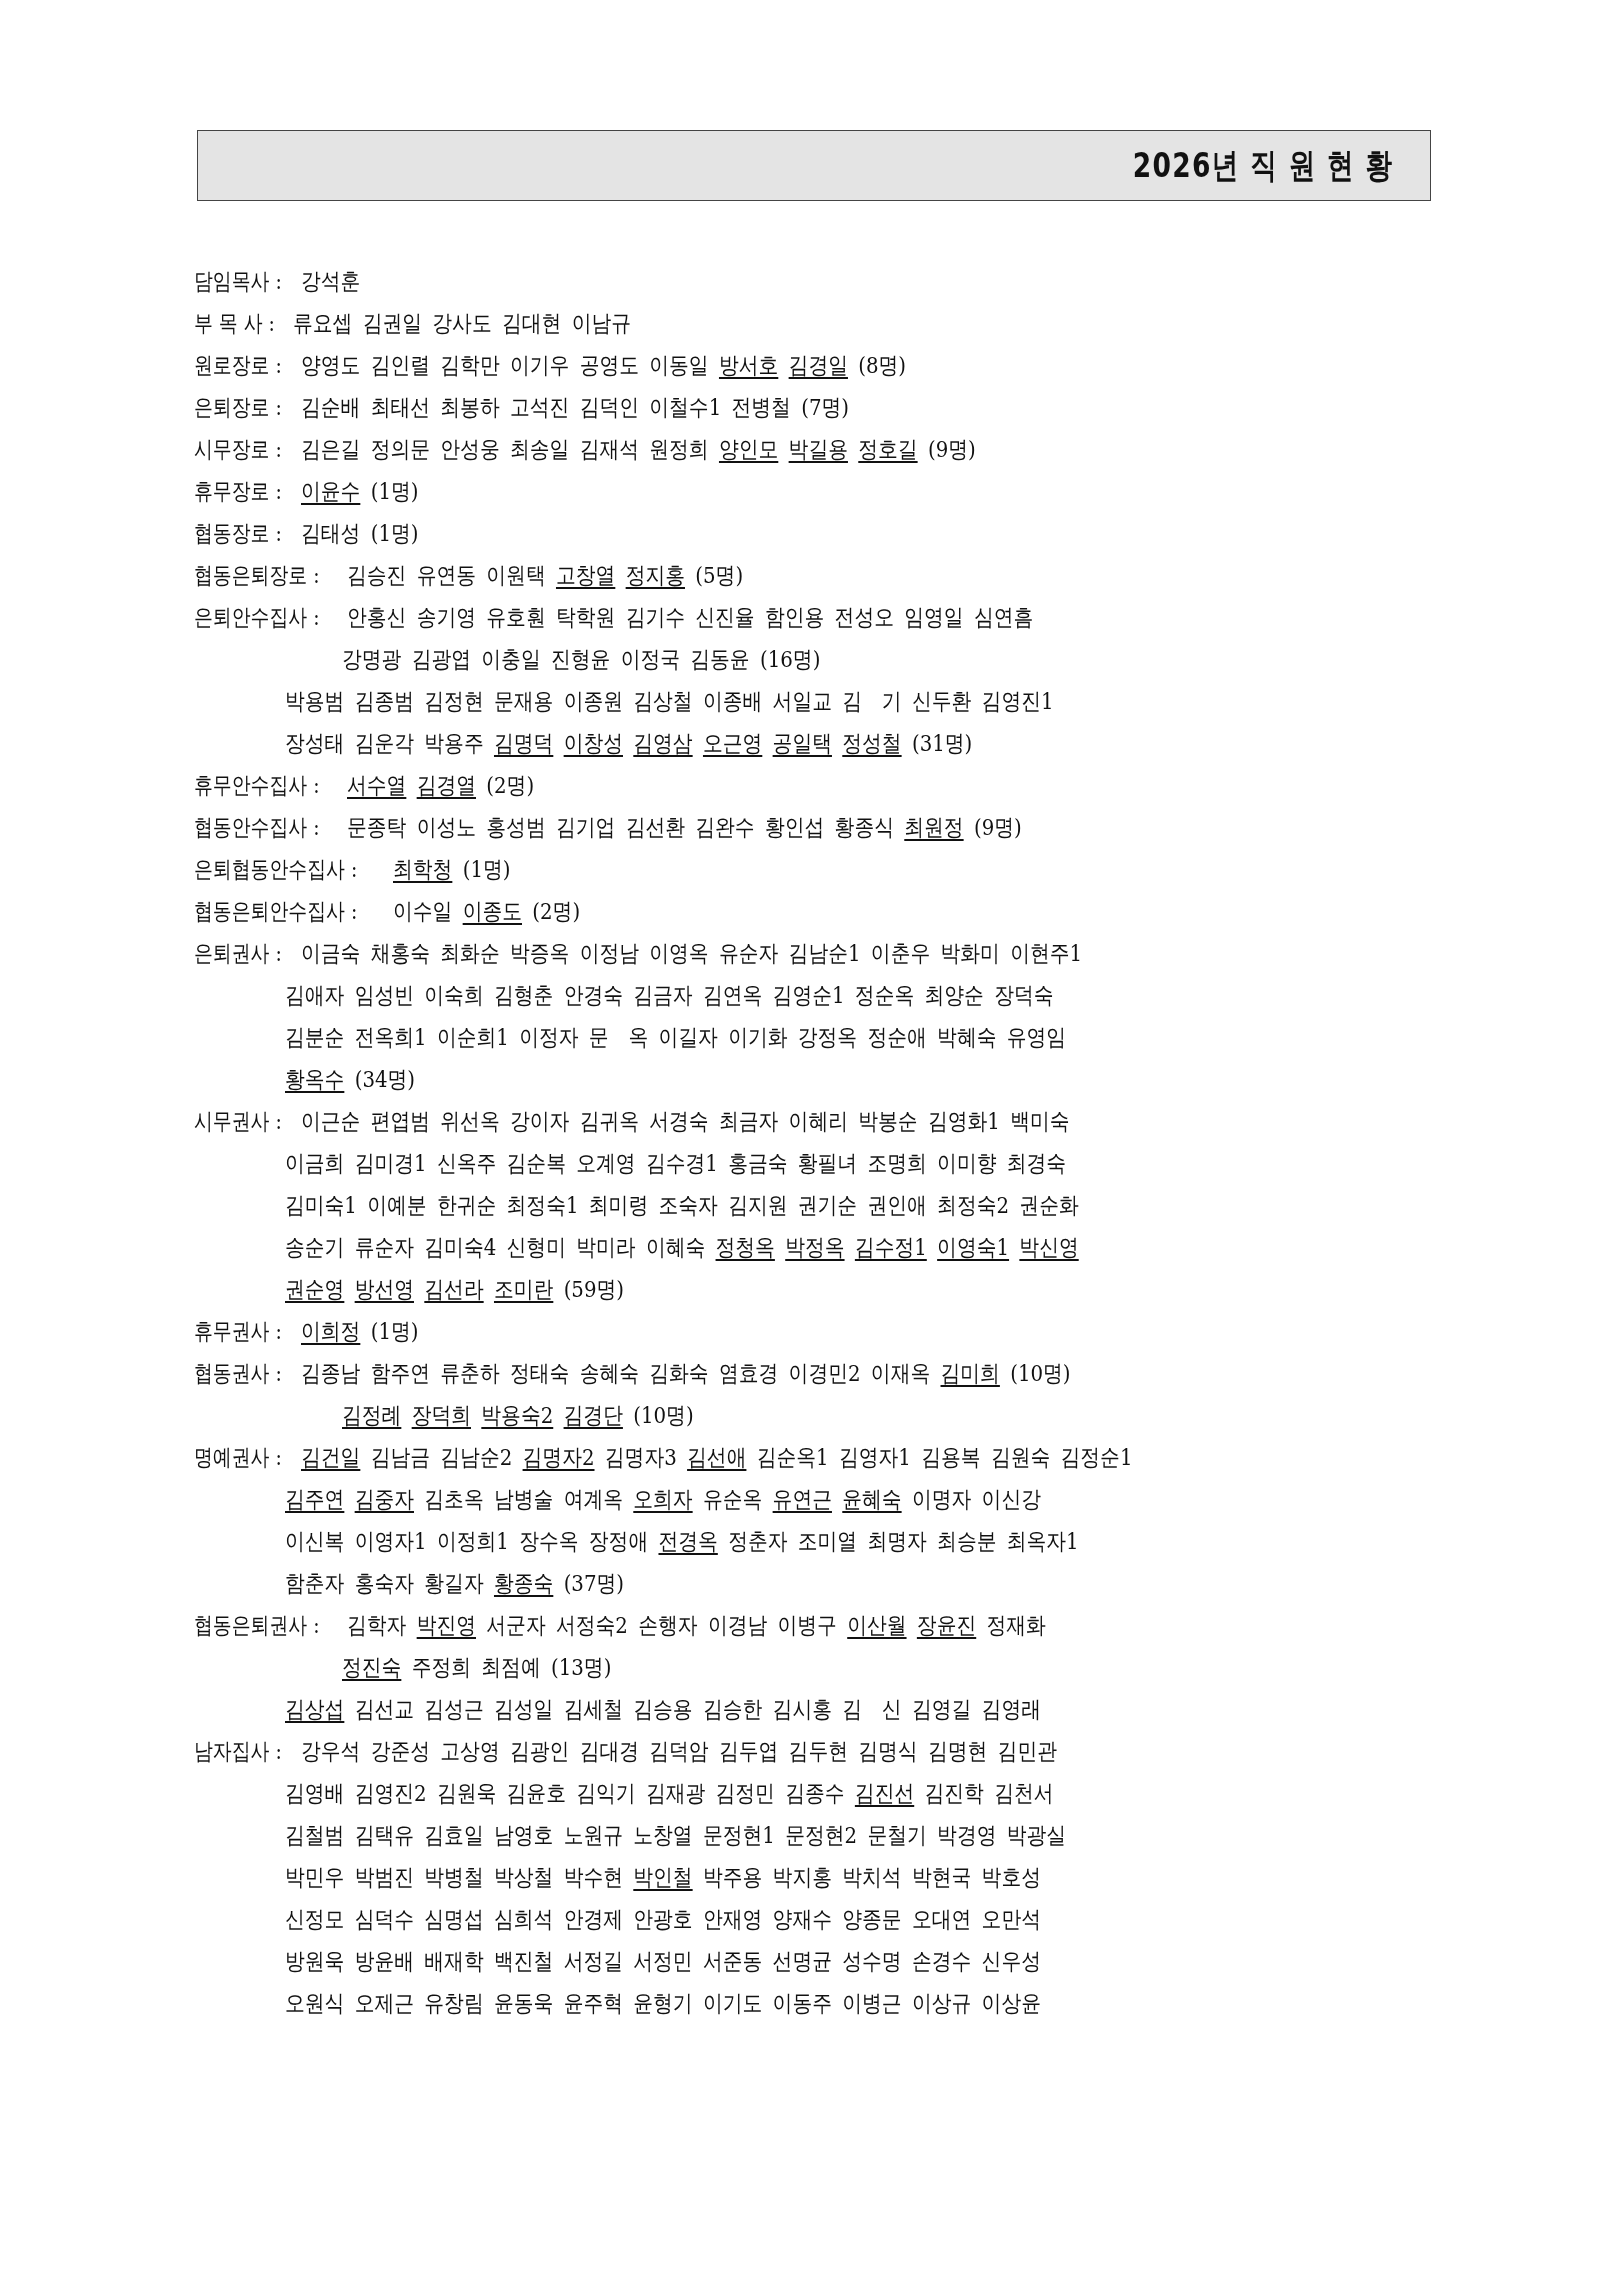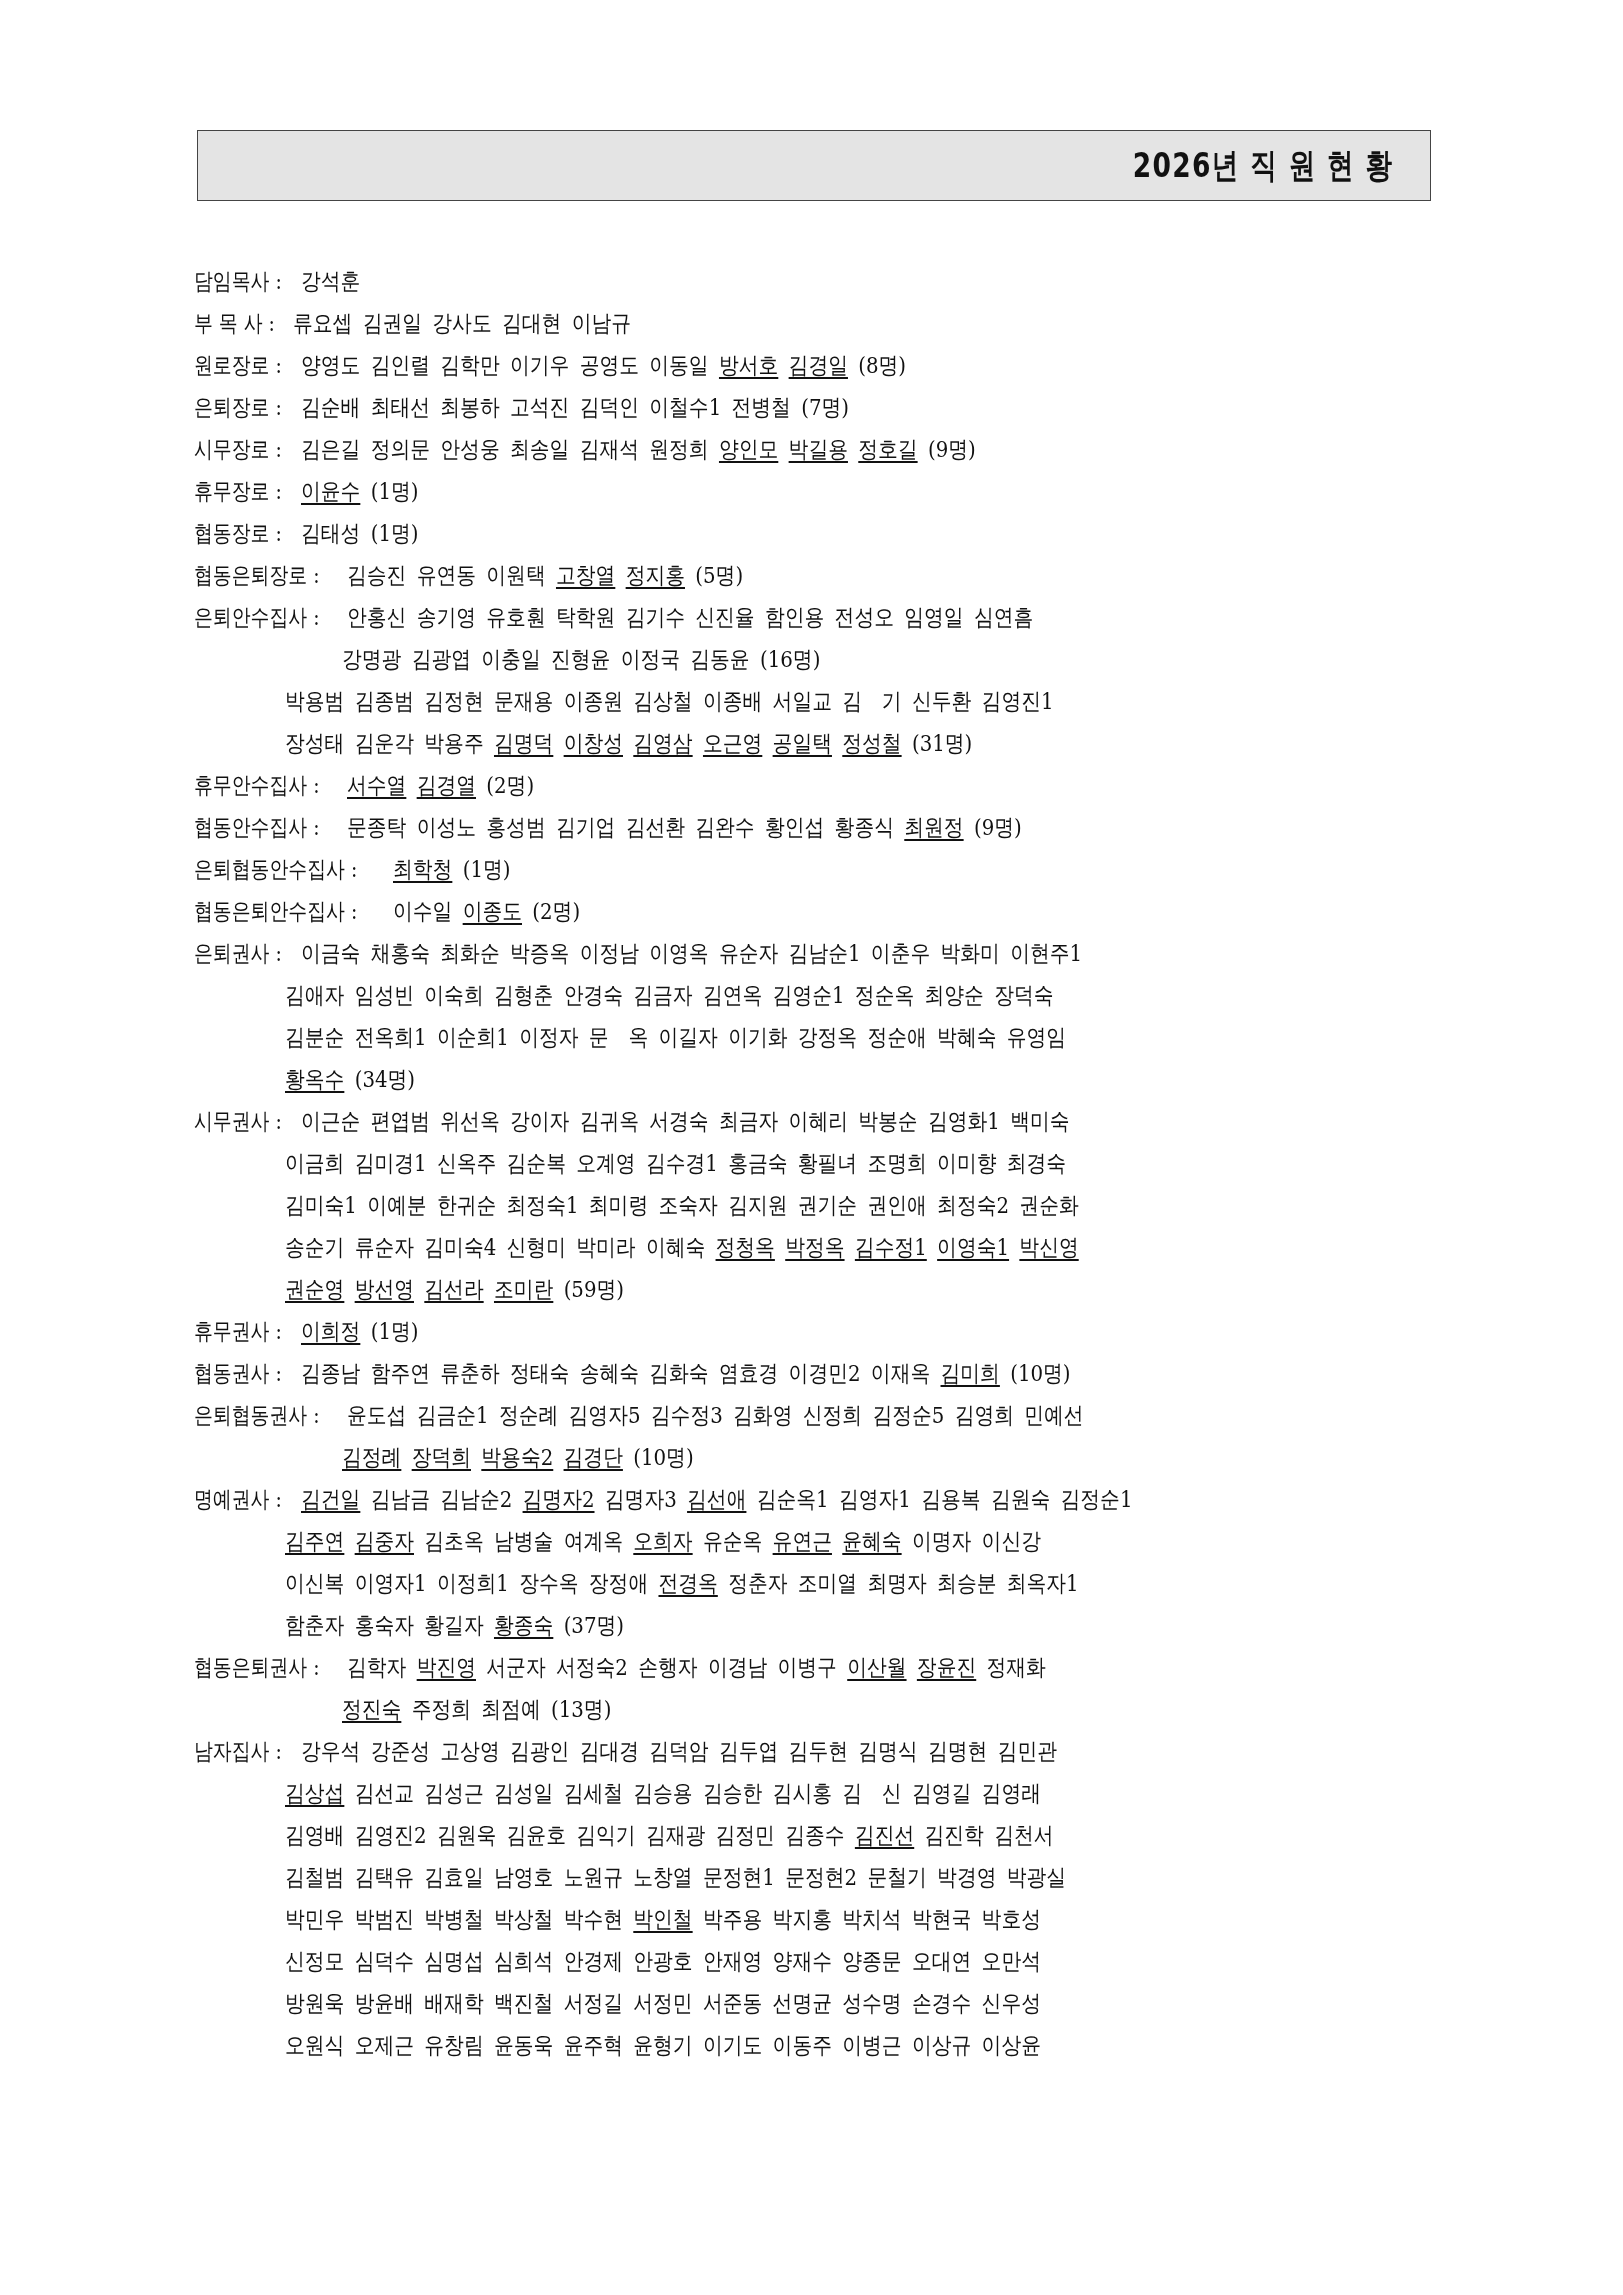--- a/index.html
+++ b/index.html
@@ -366,35 +366,20 @@
         <span class="name">송혜숙</span>
         <span class="name">김화숙</span>
         <span class="name">염효경</span>
         <span class="name">이경민2</span>
         <span class="name">이재옥</span>
         <span class="name u">김미희</span>
         <span class="count">(10명)</span>
       </span>
     </div>
     <div class="row">
-      <span class="label">은퇴협동권사 : </span>
-      <span class="names" style="transform: scaleX(0.86); transform-origin: left center;">
-        <span class="name">윤도섭</span>
-        <span class="name">김금순1</span>
-        <span class="name">정순례</span>
-        <span class="name">김영자5</span>
-        <span class="name">김수정3</span>
-        <span class="name">김화영</span>
-        <span class="name">신정희</span>
-        <span class="name">김정순5</span>
-        <span class="name">김영희</span>
-        <span class="name">민예선</span>
-      </span>
-    </div>
-    <div class="row">
       <span class="label-wrap" style="width: 148px;"></span>
       <span class="names" style="transform: scaleX(0.86); transform-origin: left center;">
         <span class="name u">김정례</span>
         <span class="name u">장덕희</span>
         <span class="name u">박용숙2</span>
         <span class="name u">김경단</span>
         <span class="count">(10명)</span>
       </span>
     </div>
     <div class="row">
@@ -473,54 +458,54 @@
     <div class="row">
       <span class="label-wrap" style="width: 148px;"></span>
       <span class="names" style="transform: scaleX(0.86); transform-origin: left center;">
         <span class="name u">정진숙</span>
         <span class="name">주정희</span>
         <span class="name">최점예</span>
         <span class="count">(13명)</span>
       </span>
     </div>
     <div class="row">
+      <span class="label-wrap" style="width: 91px;"></span>
+      <span class="names" style="transform: scaleX(0.86); transform-origin: left center;">
+        <span class="name u">김상섭</span>
+        <span class="name">김선교</span>
+        <span class="name">김성근</span>
+        <span class="name">김성일</span>
+        <span class="name">김세철</span>
+        <span class="name">김승용</span>
+        <span class="name">김승한</span>
+        <span class="name">김시홍</span>
+        <span class="name">김　신</span>
+        <span class="name">김영길</span>
+        <span class="name">김영래</span>
+      </span>
+    </div>
+    <div class="row">
       <span class="label">남자집사 : </span>
       <span class="names" style="transform: scaleX(0.86); transform-origin: left center;">
         <span class="name">강우석</span>
         <span class="name">강준성</span>
         <span class="name">고상영</span>
         <span class="name">김광인</span>
         <span class="name">김대경</span>
         <span class="name">김덕암</span>
         <span class="name">김두엽</span>
         <span class="name">김두현</span>
         <span class="name">김명식</span>
         <span class="name">김명현</span>
         <span class="name">김민관</span>
       </span>
     </div>
     <div class="row">
       <span class="label-wrap" style="width: 91px;"></span>
       <span class="names" style="transform: scaleX(0.86); transform-origin: left center;">
-        <span class="name u">김상섭</span>
-        <span class="name">김선교</span>
-        <span class="name">김성근</span>
-        <span class="name">김성일</span>
-        <span class="name">김세철</span>
-        <span class="name">김승용</span>
-        <span class="name">김승한</span>
-        <span class="name">김시홍</span>
-        <span class="name">김　신</span>
-        <span class="name">김영길</span>
-        <span class="name">김영래</span>
-      </span>
-    </div>
-    <div class="row">
-      <span class="label-wrap" style="width: 91px;"></span>
-      <span class="names" style="transform: scaleX(0.86); transform-origin: left center;">
         <span class="name">김영배</span>
         <span class="name">김영진2</span>
         <span class="name">김원욱</span>
         <span class="name">김윤호</span>
         <span class="name">김익기</span>
         <span class="name">김재광</span>
         <span class="name">김정민</span>
         <span class="name">김종수</span>
         <span class="name u">김진선</span>
         <span class="name">김진학</span>

